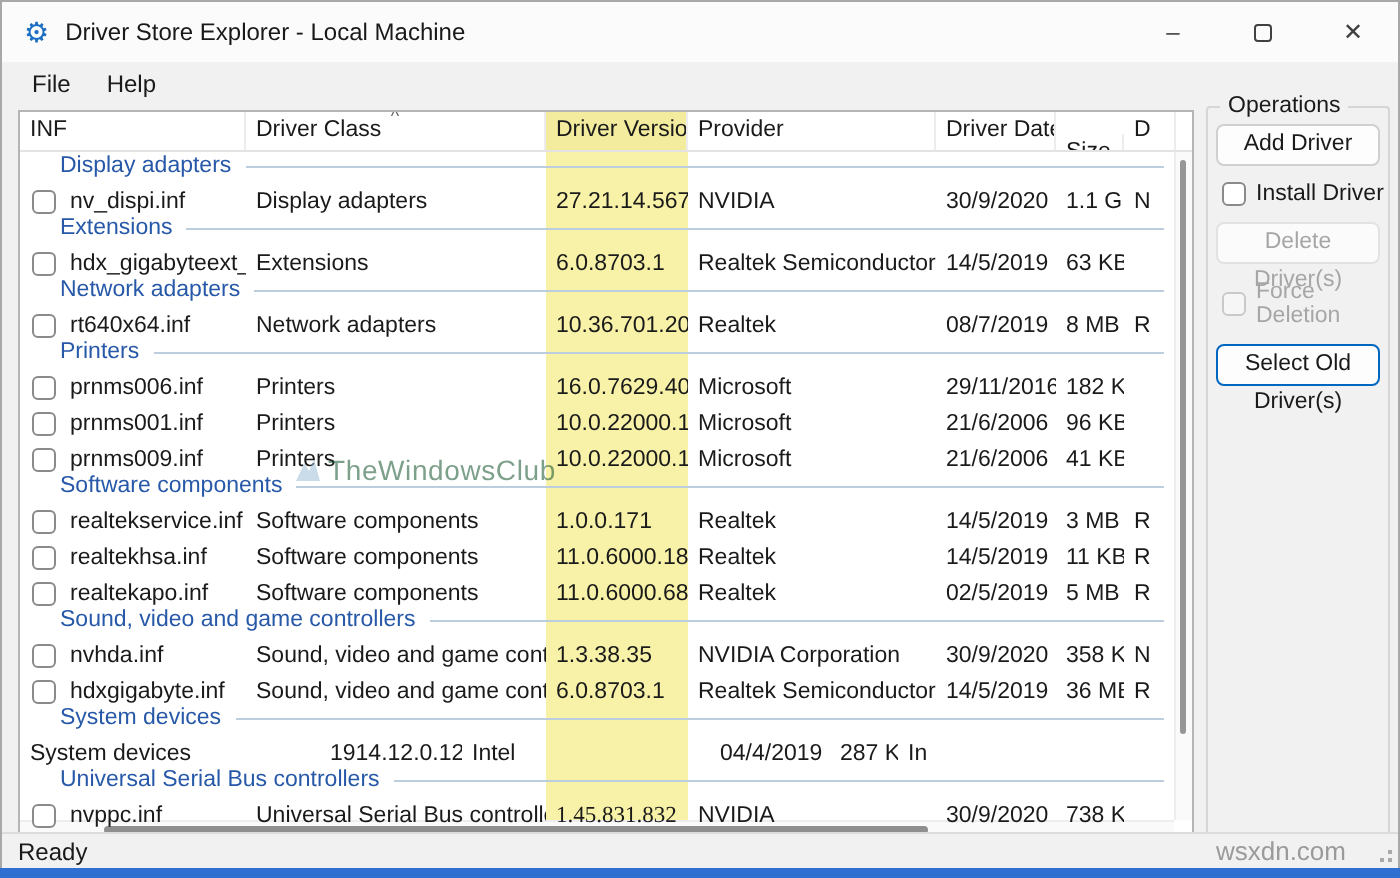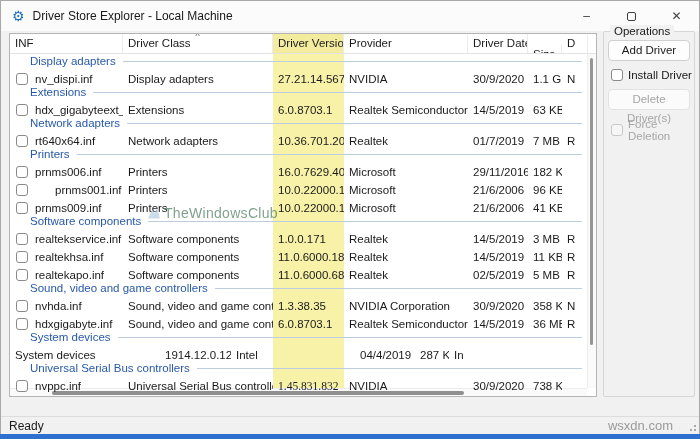--- a/index.html
+++ b/index.html
@@ -85,20 +85,24 @@
         </div>
       <div class="wc-btn">
           <span id="maximize-glyph"></span>
         </div>
       <div class="wc-btn">
           <span>✕</span>
         </div>
     </div>
   </div>
 
+  <div id="menubar">
+    <span class="menu-item">File</span>
+    <span class="menu-item">Help</span>
+  </div>
 
   <div id="main">
     <div id="grid">
       <div id="ghead">
           <div class="hc" style="width: 113px;"><span>INF</span></div>
           <div class="hc" style="width: 150px;"><span>Driver Class</span><span id="sort-caret">^</span></div>
           <div class="hc hl" style="width: 71px;"><span>Driver Version</span></div>
           <div class="hc" style="width: 124px;"><span>Provider</span></div>
           <div class="hc right" style="width: 60px;"><span>Driver Date</span></div>
           <div class="hc right" style="width: 34px; margin-top: 11px;"><span>Size</span></div>
@@ -143,42 +147,42 @@
             <div class="gline"></div>
           </div>
           <div class="drow">
             <div class="cell inf-cell" style="width: 113px;">
               <span class="cbx"></span>
               <span>rt640x64.inf</span>
             </div>
             <div class="cell" style="width: 150px;">Network adapters</div>
             <div class="cell" style="width: 71px;">10.36.701.2019</div>
             <div class="cell" style="width: 124px;">Realtek</div>
-            <div class="cell right" style="width: 60px;">01/7/2019</div>
-            <div class="cell right" style="width: 34px;">7 MB</div>
+            <div class="cell right" style="width: 60px;">08/7/2019</div>
+            <div class="cell right" style="width: 34px;">8 MB</div>
             <div class="cell" style="width: 26px;">R</div>
           </div>
           <div class="grow">
             <span class="gname" style="color: rgb(39, 89, 168);">Printers</span>
             <div class="gline"></div>
           </div>
           <div class="drow">
             <div class="cell inf-cell" style="width: 113px;">
               <span class="cbx"></span>
               <span>prnms006.inf</span>
             </div>
             <div class="cell" style="width: 150px;">Printers</div>
             <div class="cell" style="width: 71px;">16.0.7629.4000</div>
             <div class="cell" style="width: 124px;">Microsoft</div>
             <div class="cell right" style="width: 60px;">29/11/2016</div>
             <div class="cell right" style="width: 34px;">182 KB</div>
             <div class="cell" style="width: 26px;"></div>
           </div>
           <div class="drow">
-            <div class="cell inf-cell" style="width: 113px; gap: 20px;">
+            <div class="cell inf-cell" style="width: 113px;">
               <span class="cbx"></span>
               <span>prnms001.inf</span>
             </div>
             <div class="cell" style="width: 150px;">Printers</div>
             <div class="cell" style="width: 71px;">10.0.22000.1</div>
             <div class="cell" style="width: 124px;">Microsoft</div>
             <div class="cell right" style="width: 60px;">21/6/2006</div>
             <div class="cell right" style="width: 34px;">96 KB</div>
             <div class="cell" style="width: 26px;"></div>
           </div>
@@ -309,20 +313,21 @@
       <button class="ops-btn">Add Driver</button>
       <div class="ops-check">
         <span class="cbx"></span>
         <span class="ops-check-label">Install Driver</span>
       </div>
       <button class="ops-btn disabled">Delete Driver(s)</button>
       <div class="ops-check disabled">
         <span class="cbx"></span>
         <span class="ops-check-label">Force Deletion</span>
       </div>
+      <button class="ops-btn accent">Select Old Driver(s)</button>
     </div>
   </div>
 
   <div id="statusbar">
     <span id="status-text">Ready</span>
     <span id="wm-bottom">wsxdn.com</span>
     <span id="resize-grip">
         <i style="left: 8px; top: 8px;"></i>
         <i style="left: 8px; top: 4px;"></i>
         <i style="left: 4px; top: 8px;"></i>

